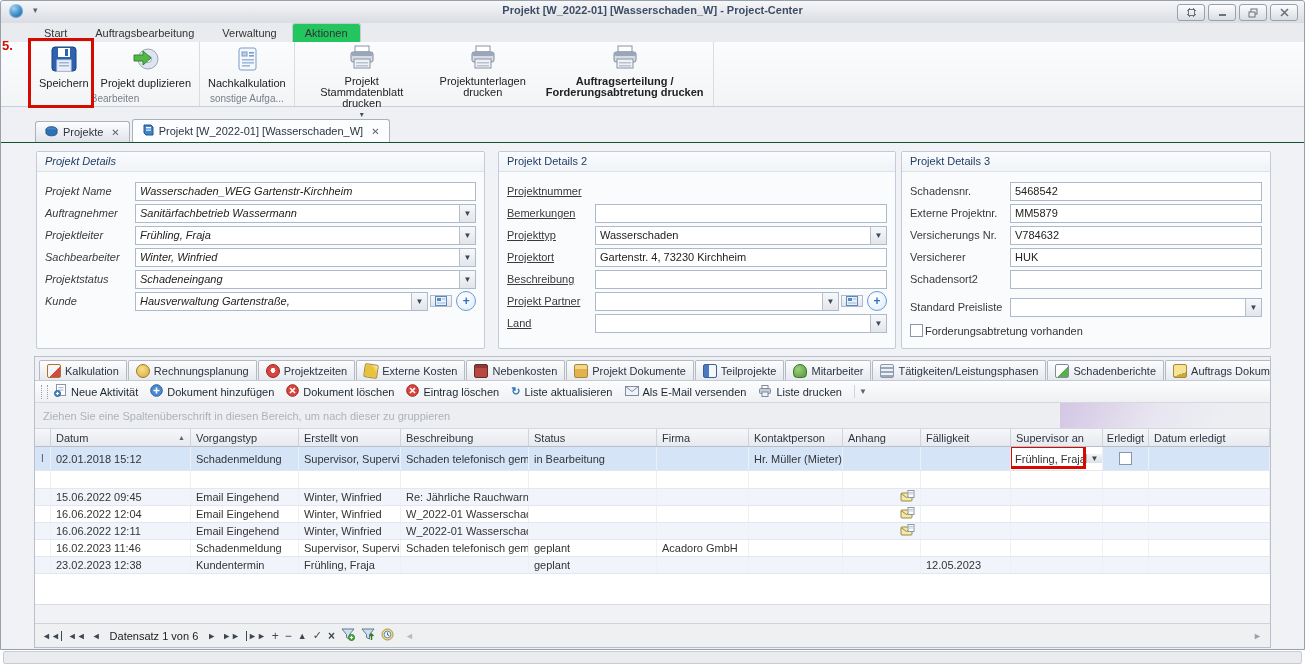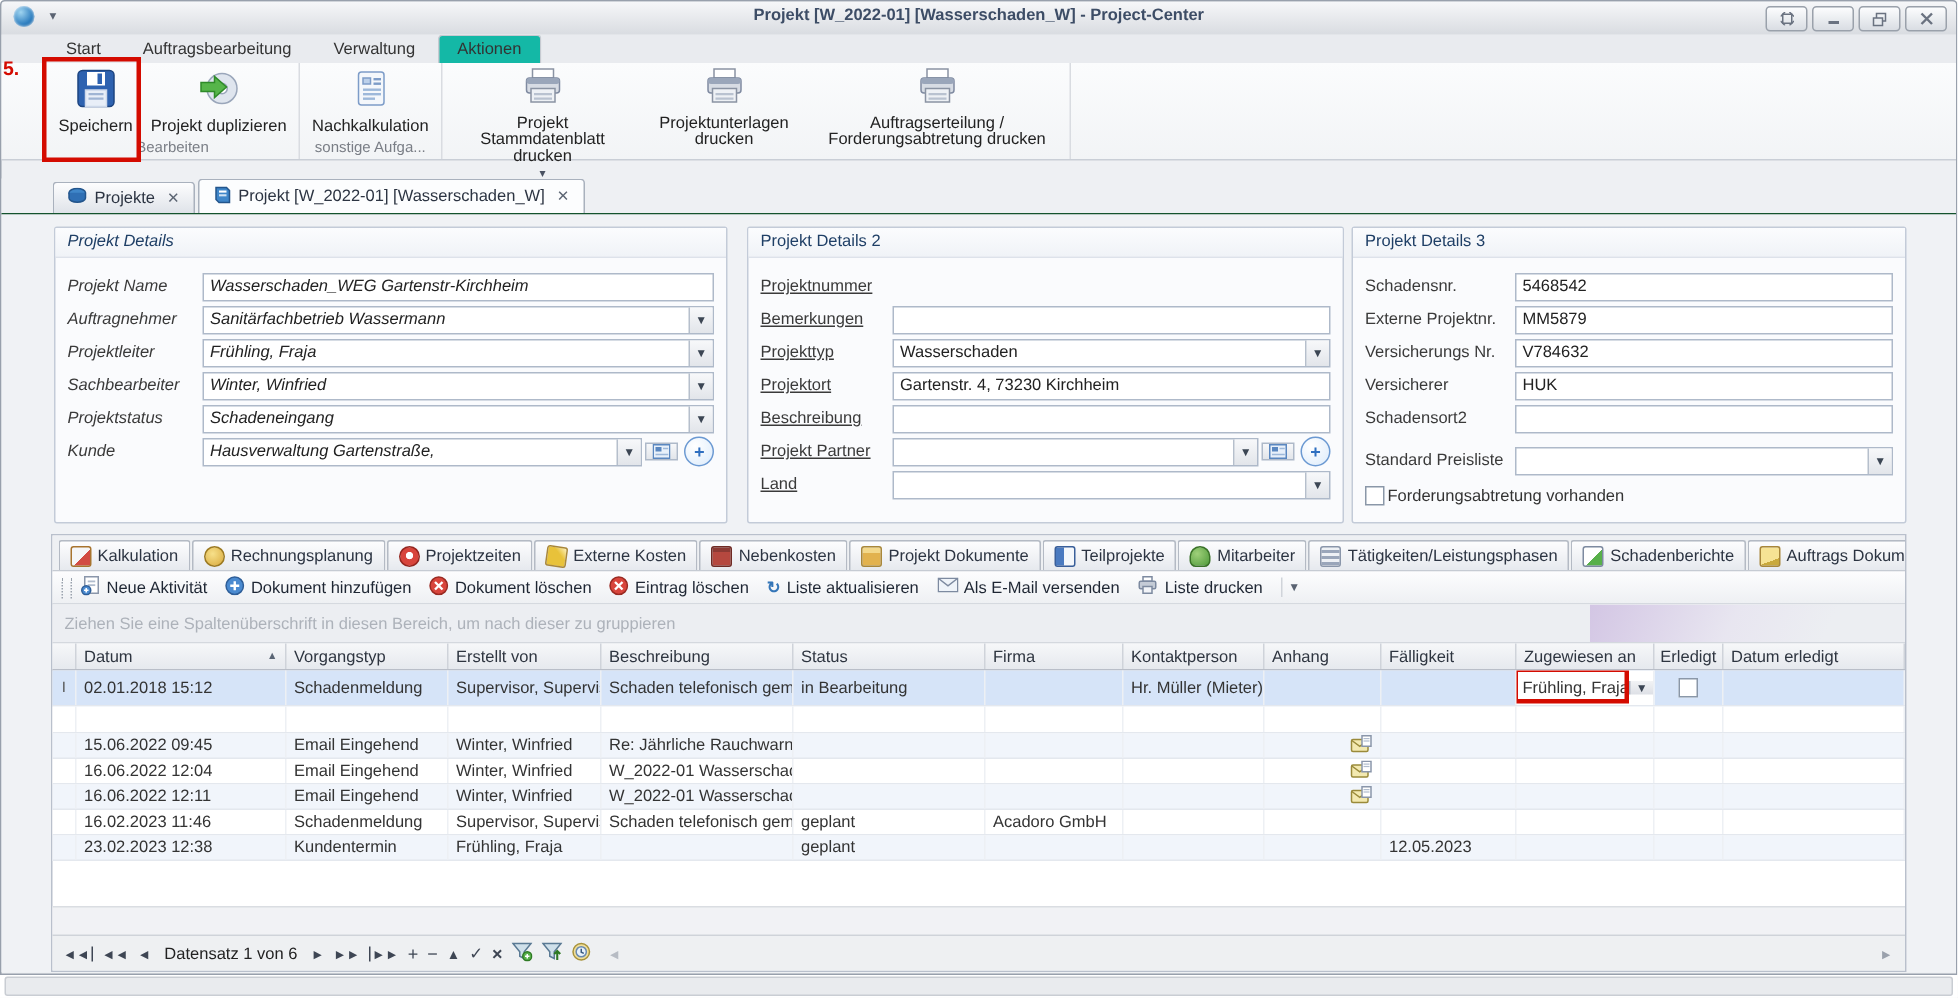--- a/index.html
+++ b/index.html
@@ -14,21 +14,21 @@
            background:radial-gradient(circle at 35% 30%,#9fd4f0,#2f7fc0 60%,#1b5f9c);box-shadow:inset 0 0 2px #fff;}
   .qatcaret{position:absolute;left:32px;top:4px;color:#5a6372;font-size:9px;}
   .titletext{position:absolute;left:0;right:0;top:3px;text-align:center;font-weight:bold;color:#3d4d66;font-size:11px;}
   .winbtns{position:absolute;right:6px;top:3px;display:flex;gap:3px;}
   .winbtn{width:26px;height:15px;border:1px solid #9aa1ab;border-radius:3px;
           background:linear-gradient(#fcfdfe,#d9dde3);display:flex;align-items:center;justify-content:center;color:#6a7280;}
   
   .ribbontabs{position:absolute;left:0;top:22px;width:100%;height:19px;display:flex;align-items:flex-end;
               padding-left:30px;background:#e9ebef;box-sizing:border-box;}
   .rtab{padding:3px 12px 3px;margin-right:2px;color:#333;border:1px solid transparent;border-bottom:none;border-radius:3px 3px 0 0;}
-  .rtab.active{background:#14b8a6;border-color:#c6cad1;margin-top:24px;}
+  .rtab.active{background:#22c55e;border-color:#c6cad1;margin-top:24px;}
   .ribbon{position:absolute;left:0;top:41px;width:100%;height:65px;background:linear-gradient(#fbfcfd,#f2f4f6);
           border-bottom:1px solid #c9ced6;display:flex;align-items:stretch;padding-left:30px;box-sizing:border-box;}
   .rgroup{display:flex;flex-direction:column;border-right:1px solid #d9dce1;padding:0 2px;}
   .rbtnrow{display:flex;flex:1;}
   .rbtn{display:flex;flex-direction:column;align-items:center;justify-content:flex-start;
         padding:3px 6px 0;text-align:center;line-height:11px;color:#222;}
   .rbtn .ic{margin-bottom:3px;}
   .gcaption{text-align:center;color:#7a7e86;font-size:10px;padding:1px 0 2px;}
   .ribchevron{position:absolute;right:14px;top:88px;color:#8a919c;}
   
@@ -212,21 +212,21 @@
             <span class="ic"><svg width="30" height="26" viewBox="0 0 30 26">
                   <rect x="8" y="1" width="14" height="6" fill="#fff" stroke="#8a93a3"></rect>
                   <rect x="4" y="7" width="22" height="10" rx="2" fill="#d7dce4" stroke="#7f8aa0"></rect>
                   <rect x="4" y="7" width="22" height="4" rx="2" fill="#9aa6ba"></rect>
                   <rect x="7" y="14" width="16" height="9" fill="#eef1f5" stroke="#8a93a3"></rect>
                   <rect x="9" y="17" width="12" height="1.5" fill="#b9c2d0"></rect>
                   <rect x="9" y="20" width="12" height="1.5" fill="#b9c2d0"></rect>
                 </svg></span>
             <span>Projektunterlagen drucken</span>
           </div>
-          <div class="rbtn" style="width:160px;">
+          <div class="rbtn" style="width:160px;font-weight:bold;">
             <span class="ic"><svg width="30" height="26" viewBox="0 0 30 26">
                   <rect x="8" y="1" width="14" height="6" fill="#fff" stroke="#8a93a3"></rect>
                   <rect x="4" y="7" width="22" height="10" rx="2" fill="#d7dce4" stroke="#7f8aa0"></rect>
                   <rect x="4" y="7" width="22" height="4" rx="2" fill="#9aa6ba"></rect>
                   <rect x="7" y="14" width="16" height="9" fill="#eef1f5" stroke="#8a93a3"></rect>
                   <rect x="9" y="17" width="12" height="1.5" fill="#b9c2d0"></rect>
                   <rect x="9" y="20" width="12" height="1.5" fill="#b9c2d0"></rect>
                 </svg></span>
             <span>Auftragserteilung / Forderungsabtretung drucken</span>
           </div>
@@ -552,21 +552,21 @@
           <div class="hcell gc7">
               <span>Kontaktperson</span>
             </div>
           <div class="hcell gc8">
               <span style="margin-right:auto;">Anhang</span>
             </div>
           <div class="hcell gc9">
               <span>Fälligkeit</span>
             </div>
           <div class="hcell gc10">
-              <span>Zugewiesen an</span>
+              <span>Supervisor an</span>
             </div>
           <div class="hcell gc11">
               <span style="margin-right:auto;">Erledigt</span>
             </div>
           <div class="hcell gc12">
               <span>Datum erledigt</span>
             </div>
         </div>
 
         <div class="grow rowsel" style="top:90px;height:24px;">

